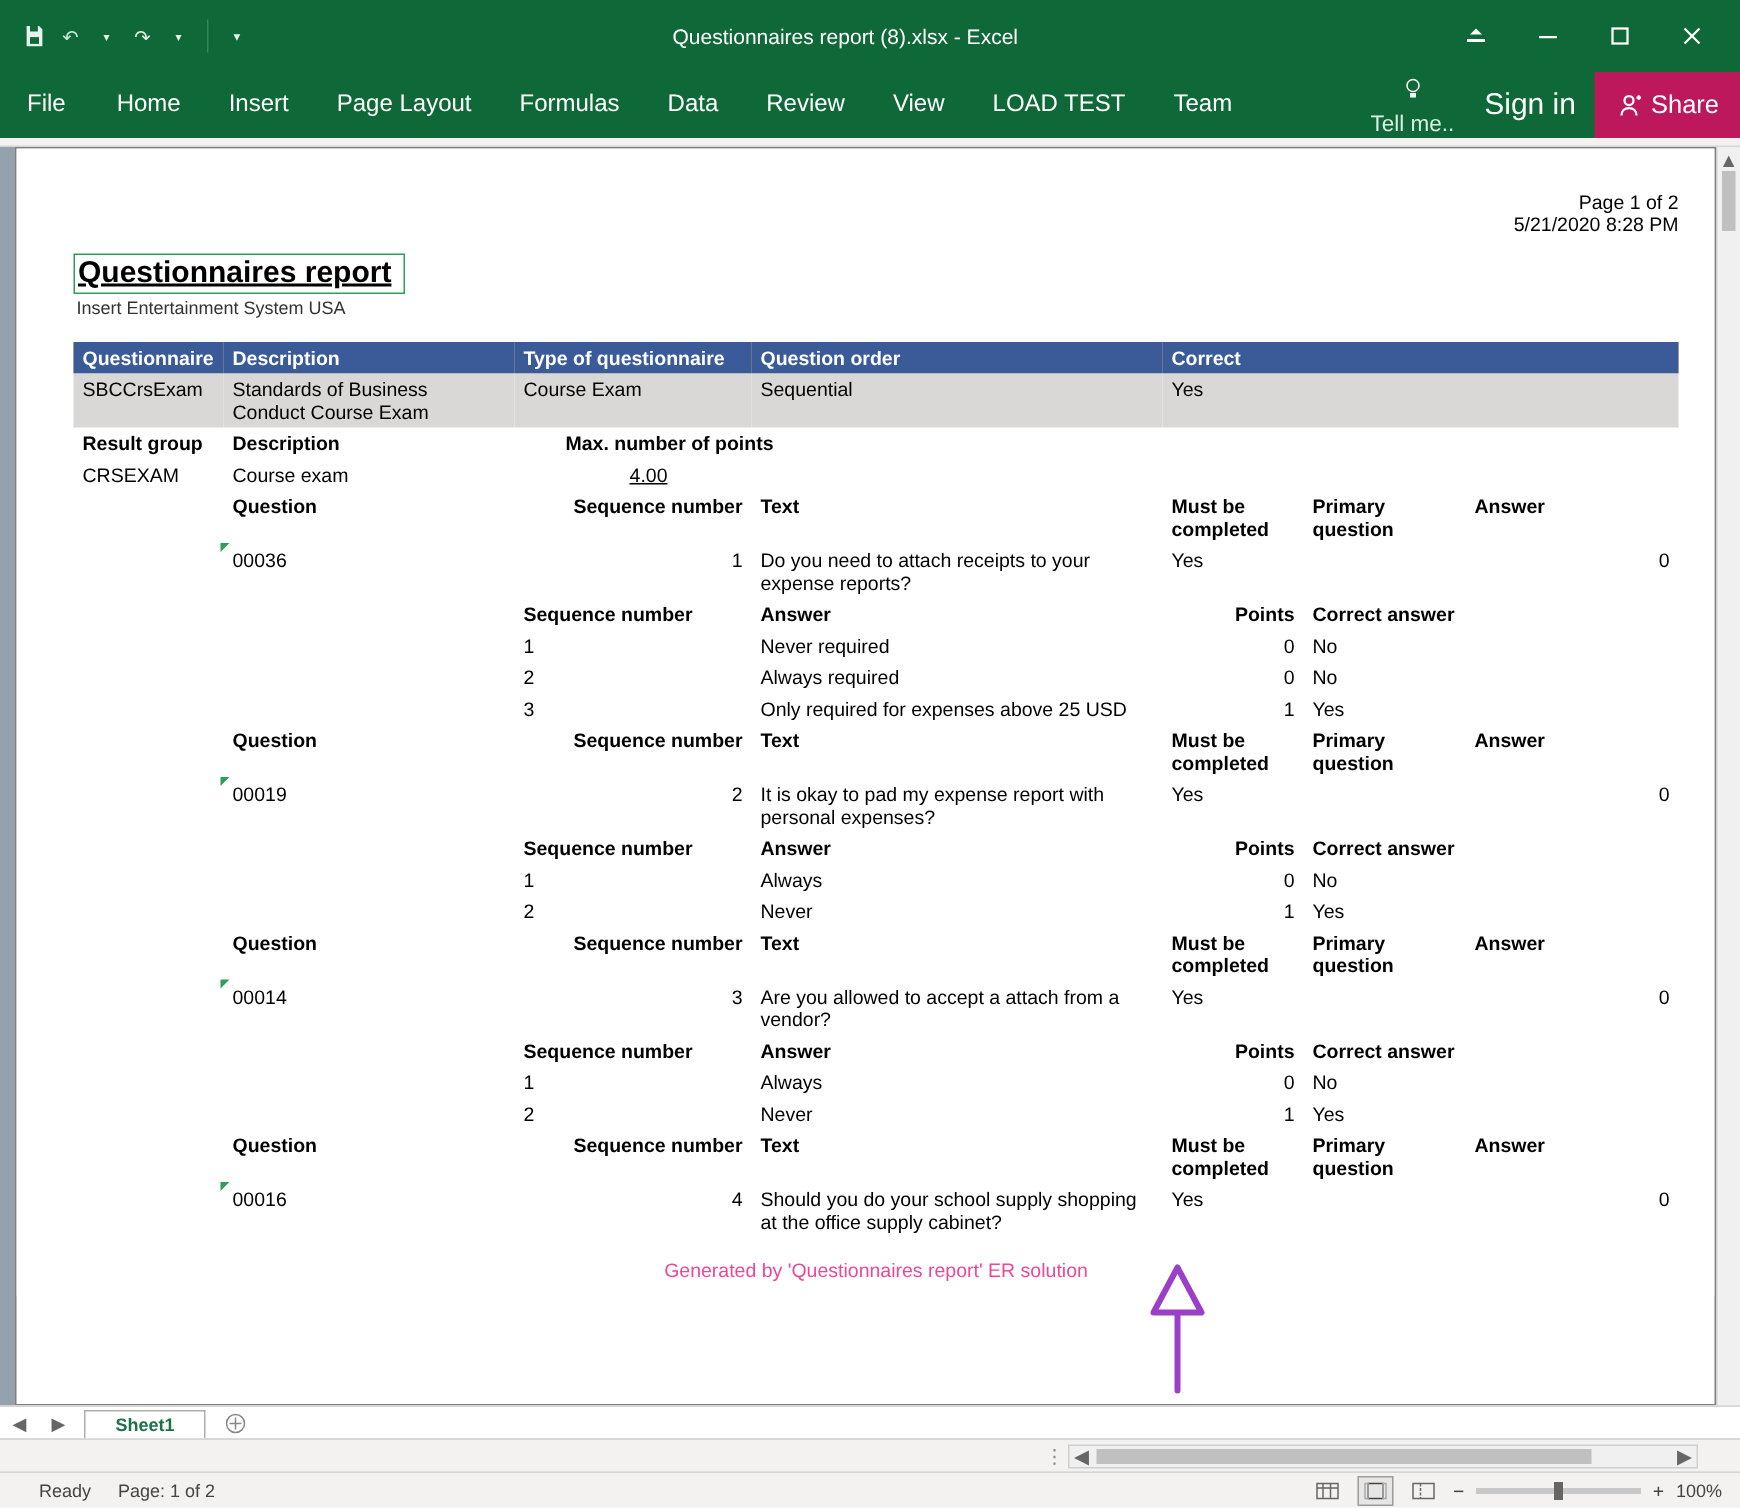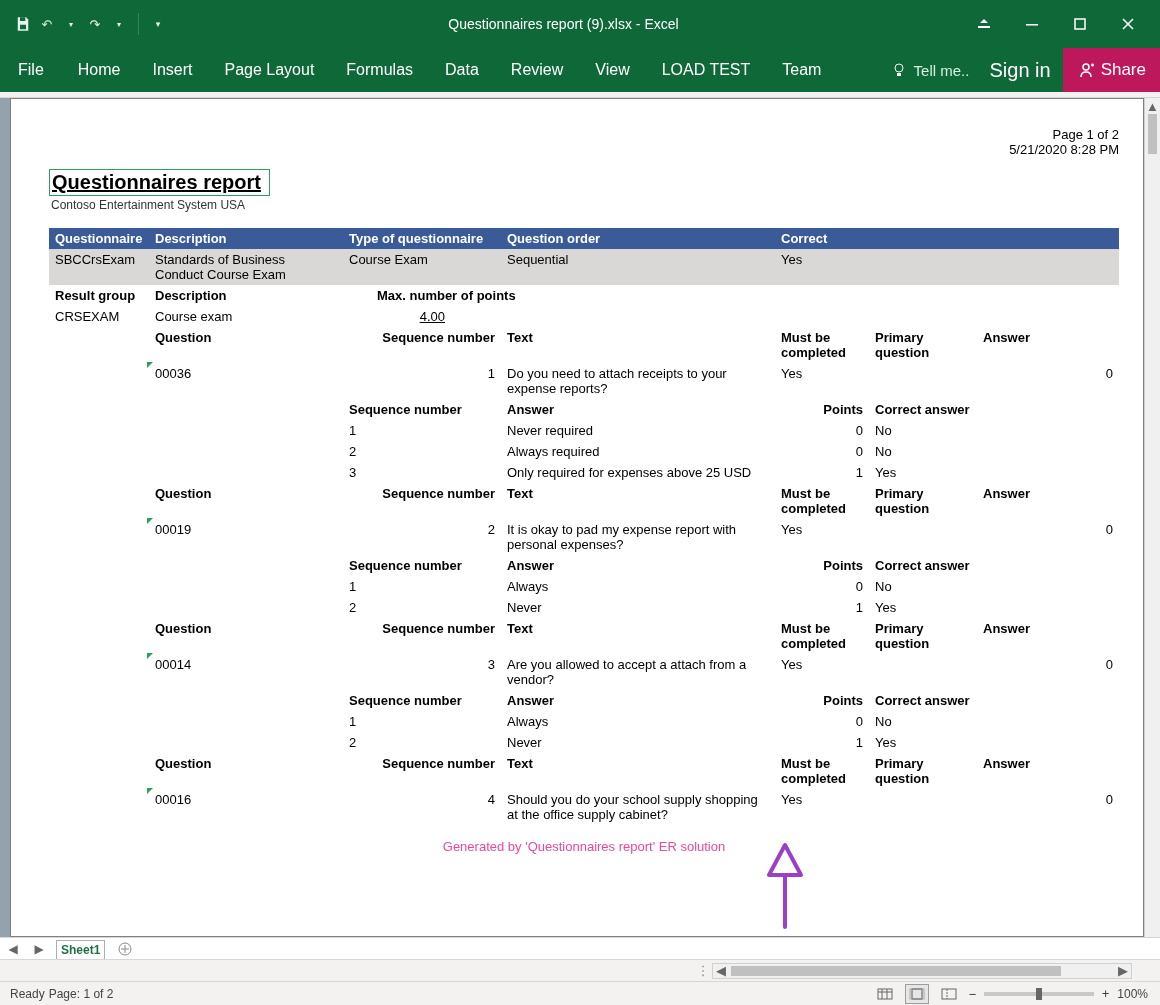--- a/index.html
+++ b/index.html
@@ -9,21 +9,21 @@
   .qat .icon{width:18px;height:18px;display:inline-flex;align-items:center;justify-content:center;fill:#e6f2eb;color:#e6f2eb;}
   .qat .sep{width:1px;height:22px;background:#2a8a59;margin:0 4px;}
   .title-text{flex:1;text-align:center;font-size:14px;color:#fff;}
   .winctrl{display:flex;align-items:center;gap:0;padding-right:8px;}
   .winctrl .wbtn{width:48px;height:48px;display:flex;align-items:center;justify-content:center;color:#fff;}
   .ribbon-tabs{background:#0e6837;height:44px;display:flex;align-items:flex-start;color:#fff;}
   .rtab{padding:0 16px;height:100%;display:flex;align-items:center;font-size:16px;cursor:pointer;}
   .rtab.file{background:#0e6837;font-size:16px;padding:0 18px;}
   .rtab.home{font-weight:400;}
   .ribbon-right{margin-left:auto;display:flex;align-items:center;height:100%;}
-  .tellme{display:flex;align-items:center;gap:6px;padding:0 8px;font-size:15px;color:#d9efe3;}
+  .tellme{display:flex;align-items:center;gap:6px;padding:0 8px;font-size:15px;color:#d9efe3;flex-direction:column;}
   .signin{padding:0 12px;font-size:20px;}
   .share{background:#be185d;height:100%;padding:0 14px;display:flex;align-items:center;gap:6px;font-size:17px;}
   .ribbon-body{height:6px;background:#f3f2f1;border-bottom:1px solid #d6d6d6;}
 
   .workspace{position:absolute;top:98px;left:0;right:0;bottom:24px;background:#94a2ae;}
   .page-viewport{position:absolute;inset:0 16px 44px 10px;background:#fff;border:1px solid #808080;overflow:hidden;}
   .v-scrollbar{position:absolute;top:0;right:0;bottom:44px;width:16px;background:#f0f0f0;border-left:1px solid #d0d0d0;}
   .v-scrollbar-arrow{height:16px;display:flex;align-items:center;justify-content:center;color:#666;}
   .v-scrollbar-thumb{background:#c0c0c0;margin:0 3px;}
   .page{background:#fff;padding:28px 24px 10px 38px;font-family:"Segoe UI",Arial,sans-serif;}
@@ -44,30 +44,30 @@
   .tick:before{content:"";position:absolute;left:-2px;top:-1px;width:0;height:0;border-top:6px solid #2e9e5b;border-right:6px solid transparent;}
 
   .footer-gen{text-align:center;font-size:13px;color:#ec4899;margin-top:14px;}
 
   .annot-arrow{position:absolute;pointer-events:none;}
 
   .sheet-bar{position:absolute;left:0;right:0;bottom:22px;height:22px;background:#fff;border-top:1px solid #d6d6d6;display:flex;align-items:center;font-size:12px;}
   .scroll-row{position:absolute;left:0;right:0;bottom:0;height:22px;background:#f3f2f1;border-top:1px solid #d6d6d6;display:flex;align-items:center;}
   .sheet-nav{display:flex;align-items:center;gap:0;}
   .nav-btn{width:26px;height:22px;display:flex;align-items:center;justify-content:center;color:#666;}
-  .sheet-tab{border:1px solid #aeaeae;border-bottom:none;padding:2px 4px;background:#fff;margin-left:4px;color:#1e7145;font-weight:600;position:relative;top:1px;}
+  .sheet-tab{border:1px solid #aeaeae;border-bottom:none;padding:2px 20px;background:#fff;margin-left:4px;color:#1e7145;font-weight:600;position:relative;top:1px;}
   .plus-tab{width:24px;height:22px;display:flex;align-items:center;justify-content:center;color:#666;margin-left:8px;border:1px solid transparent;}
   .h-split{margin-left:auto;width:6px;display:flex;align-items:center;justify-content:center;color:#888;}
   .h-scroll{flex:0 0 420px;height:16px;background:#f0f0f0;border:1px solid #d0d0d0;margin-left:6px;display:flex;align-items:center;}
   .h-scroll .ar{width:16px;display:flex;align-items:center;justify-content:center;color:#666;}
   .h-scroll .track{flex:1;height:100%;position:relative;}
   .h-scroll .thumb{position:absolute;left:2px;top:2px;height:10px;width:330px;background:#c0c0c0;}
 
   .statusbar{position:absolute;left:0;right:0;bottom:0;height:24px;background:#f3f2f1;border-top:1px solid #d6d6d6;display:flex;align-items:center;font-size:12px;color:#444;}
-  .status-left{padding-left:10px;display:flex;gap:4px;}
+  .status-left{padding-left:26px;display:flex;gap:18px;}
   .status-right{margin-left:auto;display:flex;align-items:center;gap:8px;padding-right:12px;}
   .viewbtn{width:24px;height:20px;display:flex;align-items:center;justify-content:center;border:1px solid transparent;}
   .viewbtn.active{border:1px solid #9c9c9c;background:#e6e6e6;}
   .zoom-slider{width:110px;height:4px;background:#c8c8c8;position:relative;}
   .zoom-slider .knob{position:absolute;left:52px;top:-4px;width:6px;height:12px;background:#666;}
   .zm{font-family:monospace;font-size:12px;}
 </style>
 </head>
 <body>
 
@@ -80,21 +80,21 @@
           <rect x="8" y="13" width="8" height="6" fill="#0e6837"></rect>
         </svg>
     </span>
     <span class="icon" style="color:#cfe8da;">↶</span>
     <span class="icon" style="font-size:8px;">▾</span>
     <span class="icon">↷</span>
     <span class="icon" style="font-size:8px;">▾</span>
     <span class="sep"></span>
     <span class="icon" style="font-size:9px;">▾</span>
   </div>
-  <div class="title-text">Questionnaires report (9).xlsx - Excel</div>
+  <div class="title-text">Questionnaires report (8).xlsx - Excel</div>
   <div class="winctrl">
     <div class="wbtn">
         <svg width="16" height="16" viewBox="0 0 16 16">
           <rect x="2" y="10" width="12" height="2" fill="#fff"></rect>
           <path d="M8 3l4 4H4z" fill="#fff"></path>
         </svg>
       </div>
     <div class="wbtn">
         <svg width="14" height="14">
           <rect x="1" y="7" width="12" height="1.5" fill="#fff"></rect>
@@ -148,21 +148,21 @@
 <div class="workspace">
   <div class="page-viewport">
     <div class="page">
 
       <div class="pg-header-r">
         <div>Page 1 of 2</div>
         <div>5/21/2020 8:28 PM</div>
       </div>
 
       <div class="rep-title"><span style="text-decoration:underline;">Questionnaires report</span></div>
-      <div class="rep-sub">Contoso Entertainment System USA</div>
+      <div class="rep-sub">Insert Entertainment System USA</div>
 
       <table class="grid">
         <colgroup>
           <col style="width:100px">
             <col style="width:194px">
             <col style="width:158px">
           <col style="width:274px">
             <col style="width:94px">
             <col style="width:108px">
             <col style="width:auto">

